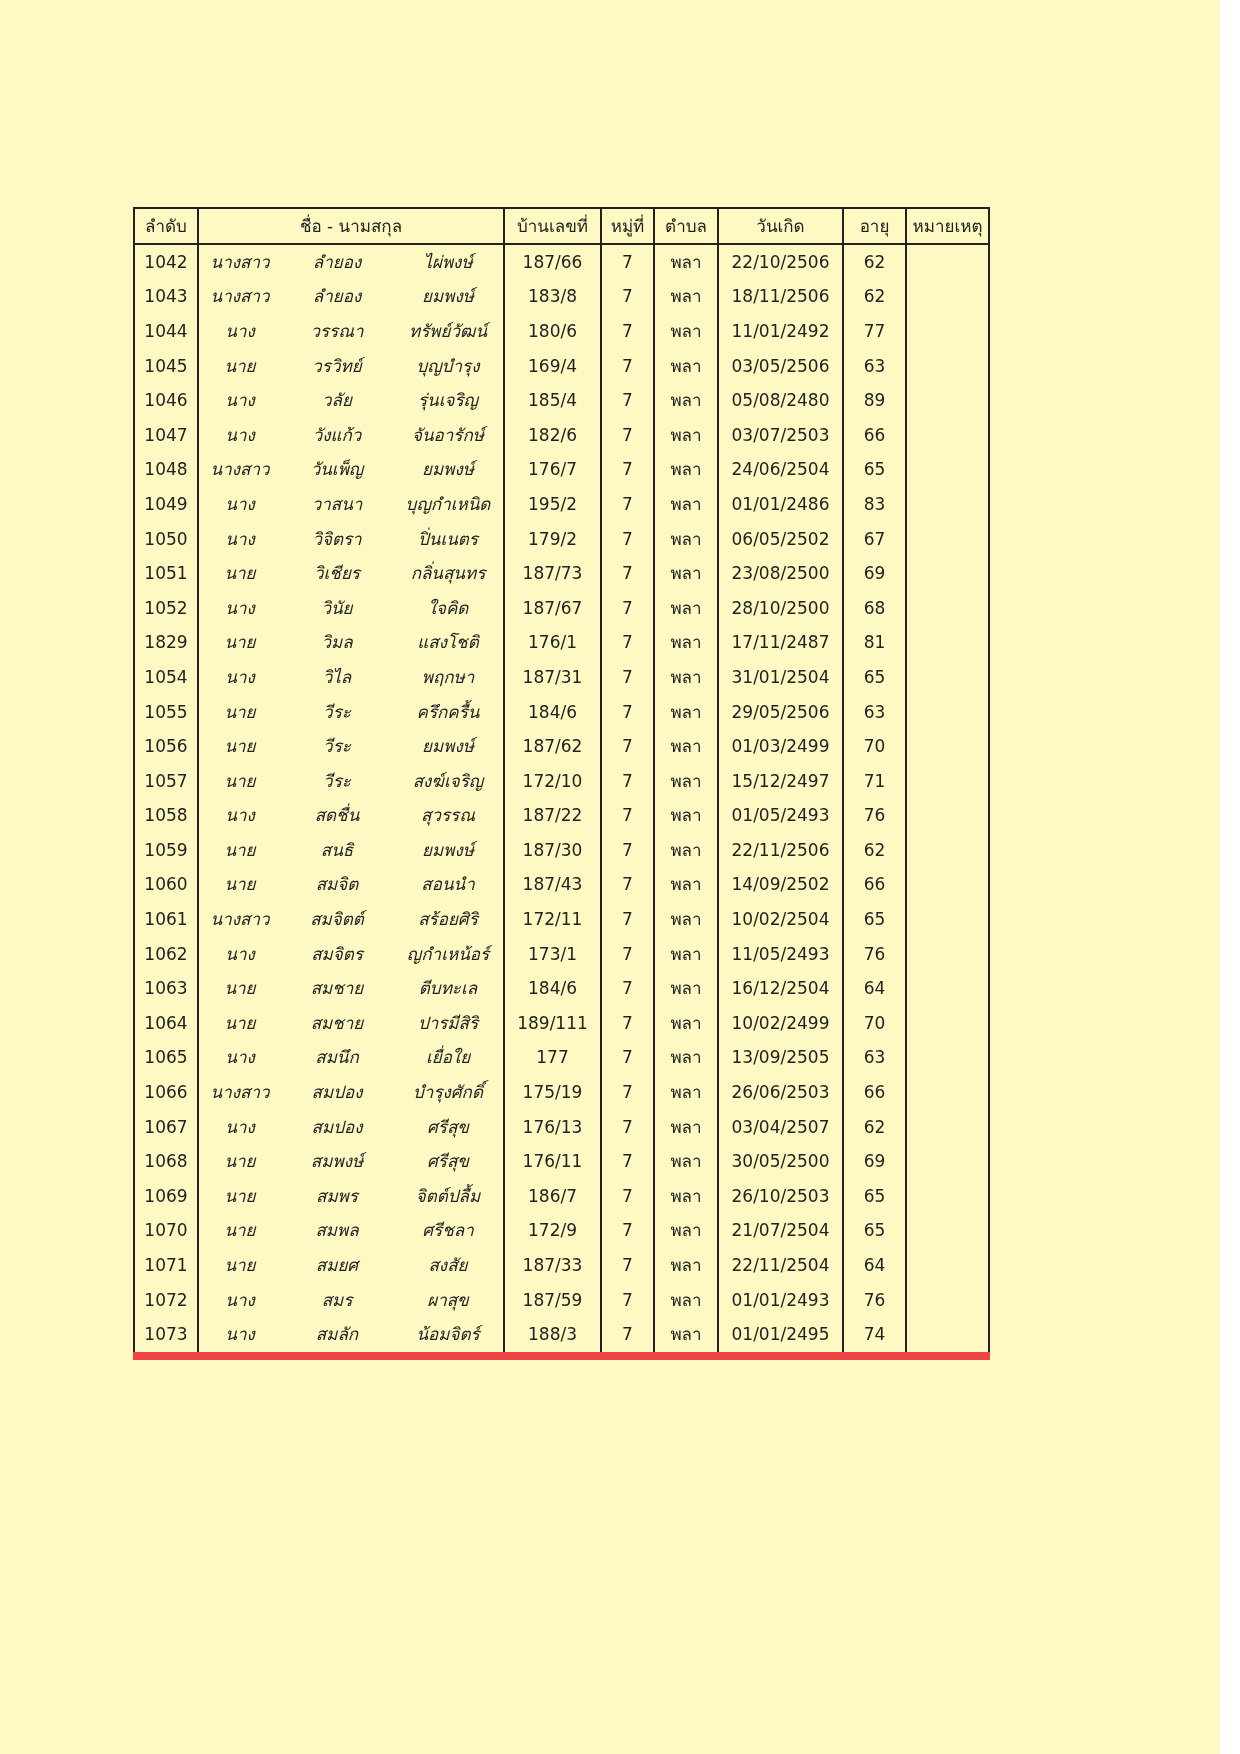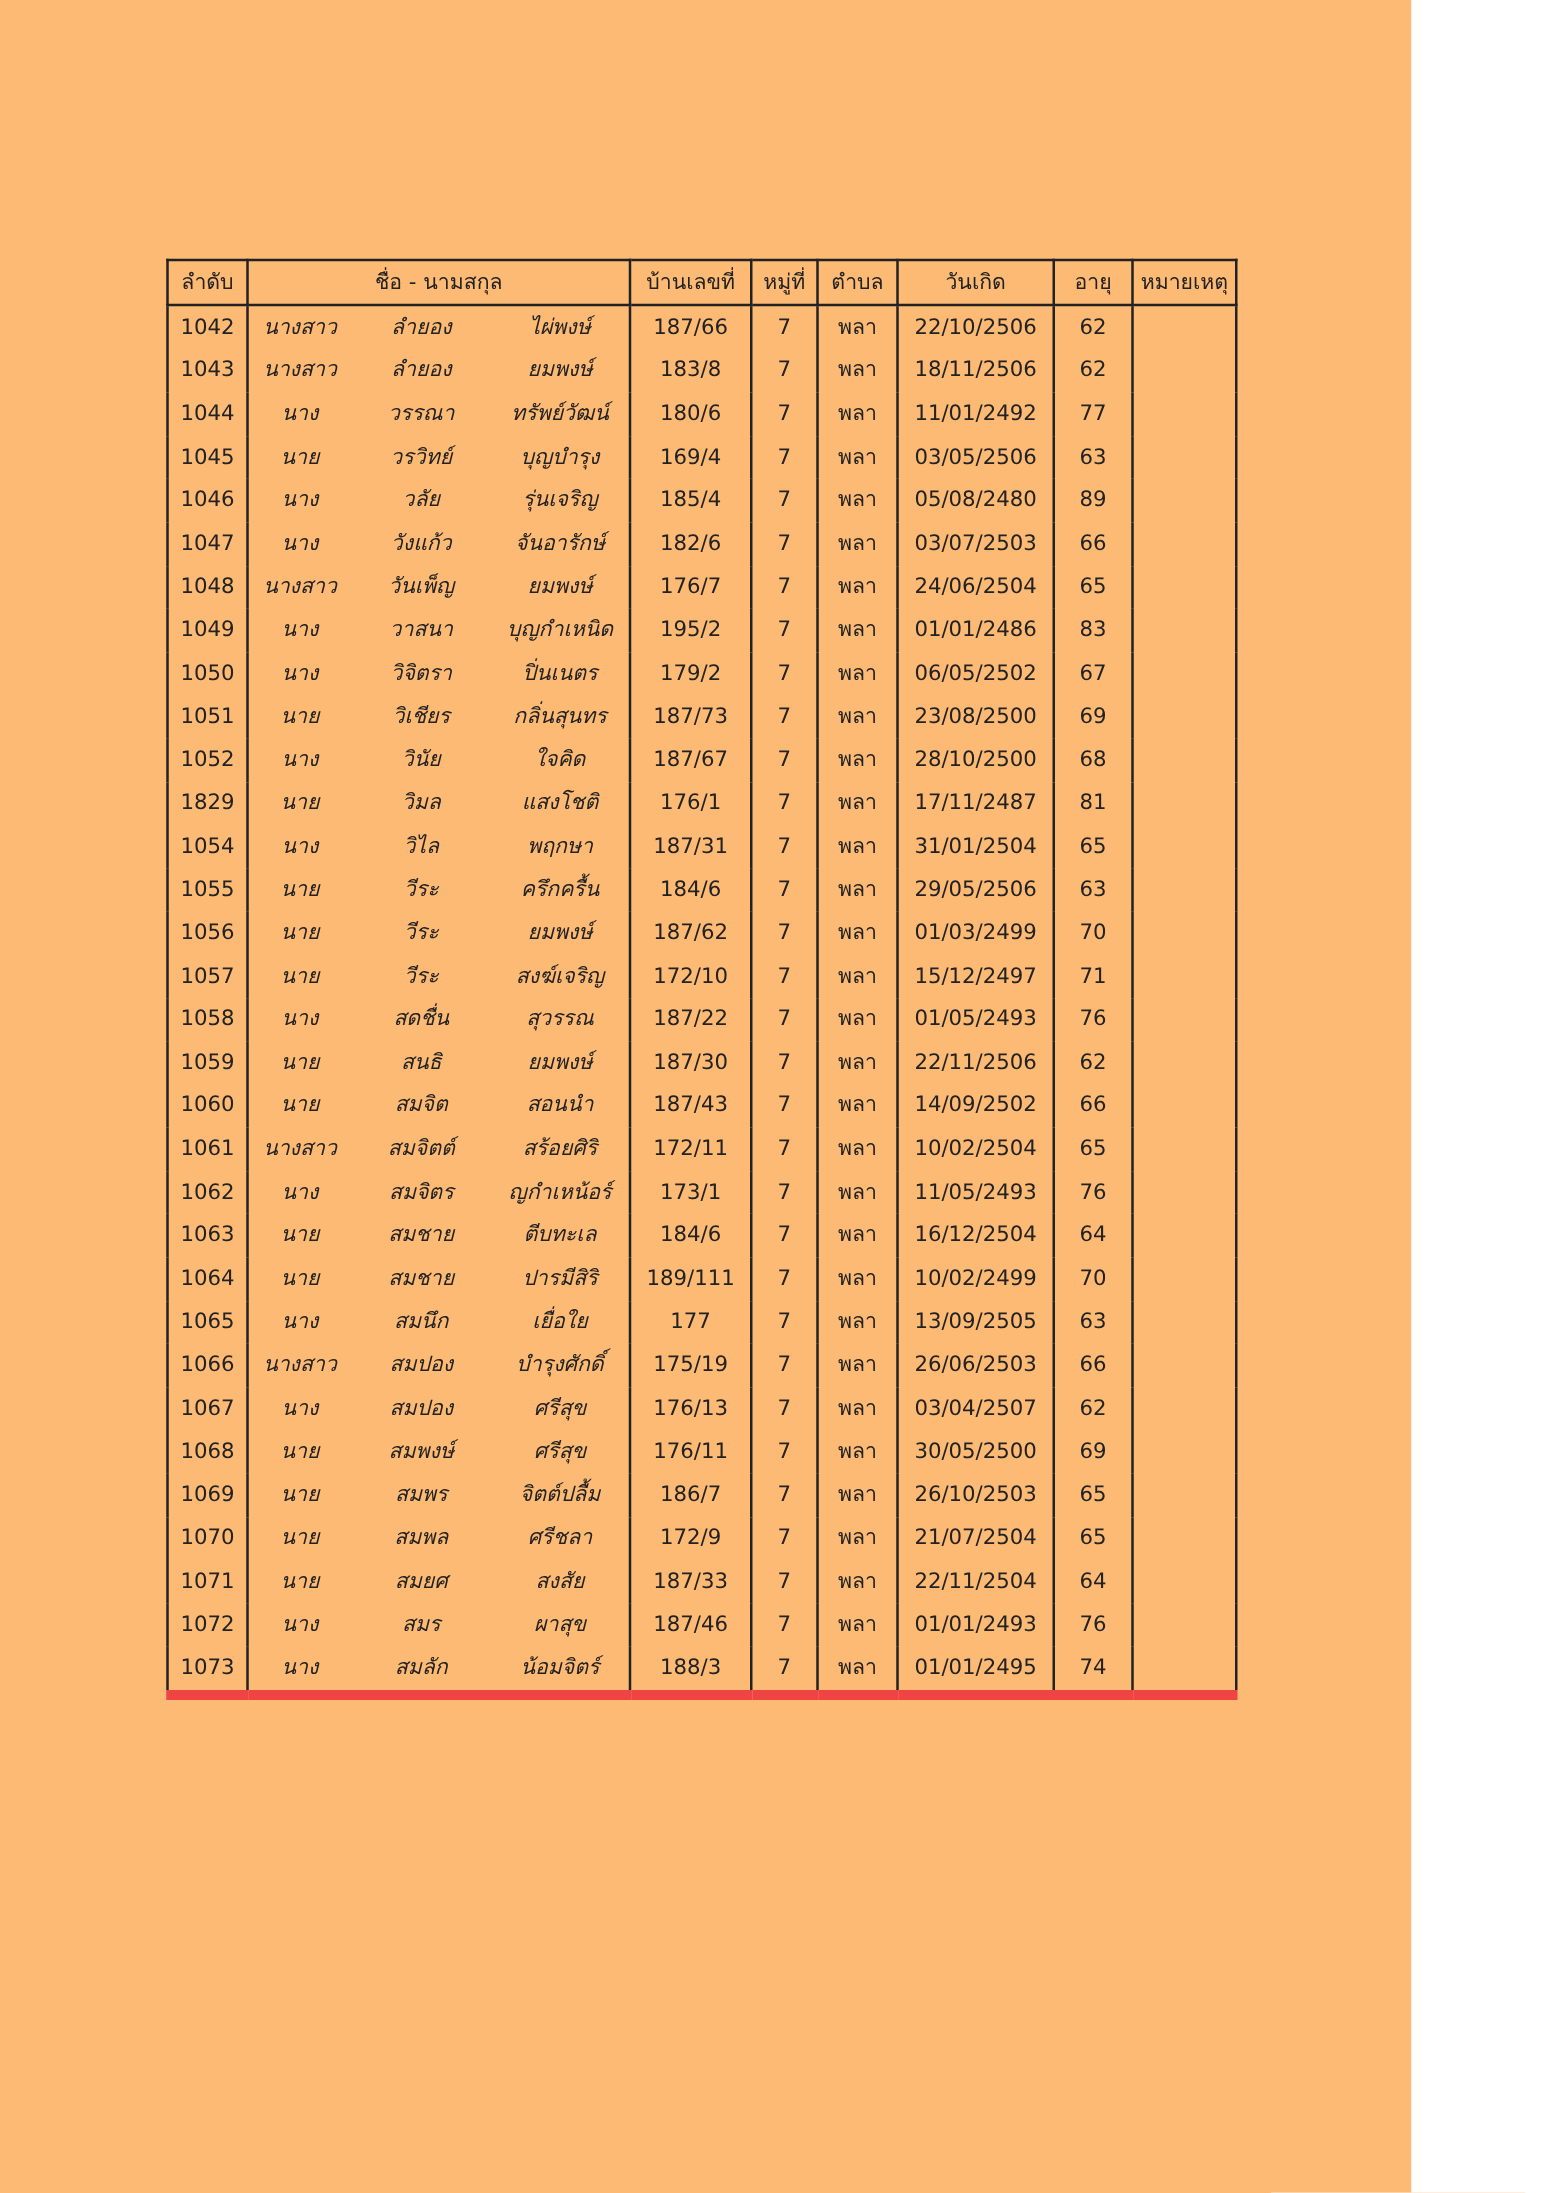--- a/index.html
+++ b/index.html
@@ -1,18 +1,18 @@
 <!DOCTYPE html>
 <html><head>
 <meta charset="utf-8">
 <style>
   html, body { margin: 0; padding: 0; background: #ffffff; }
   body { width: 1240px; height: 1754px; position: relative; overflow: hidden;
          font-family: "DejaVu Sans", "Liberation Sans", sans-serif; color: #222; }
-  .page { position: absolute; left: 0; top: 0; width: 1129px; height: 1754px; background: #fdba74; }
+  .page { position: absolute; left: 0; top: 0; width: 1220px; height: 1754px; background: #fef9c3; }
   table.roster {
     position: absolute; left: 133px; top: 207px;
     border-collapse: collapse; table-layout: fixed;
     font-size: 17px; line-height: 1;
   }
   table.roster th, table.roster td {
     border-left: 2px solid #222; border-right: 2px solid #222;
     padding: 0; white-space: nowrap; overflow: hidden;
   }
   table.roster th {
@@ -539,21 +539,21 @@
         </tr>
         <tr>
           <td class="no">1072</td>
           <td class="name">
             <div class="name-wrap">
               <span class="title">นาง</span>
               <span class="first">สมร</span>
               <span class="last">ผาสุข</span>
             </div>
           </td>
-          <td>187/46</td>
+          <td>187/59</td>
           <td>7</td>
           <td>พลา</td>
           <td>01/01/2493</td>
           <td>76</td>
           <td class="remark"></td>
         </tr>
         <tr>
           <td class="no">1073</td>
           <td class="name">
             <div class="name-wrap">

